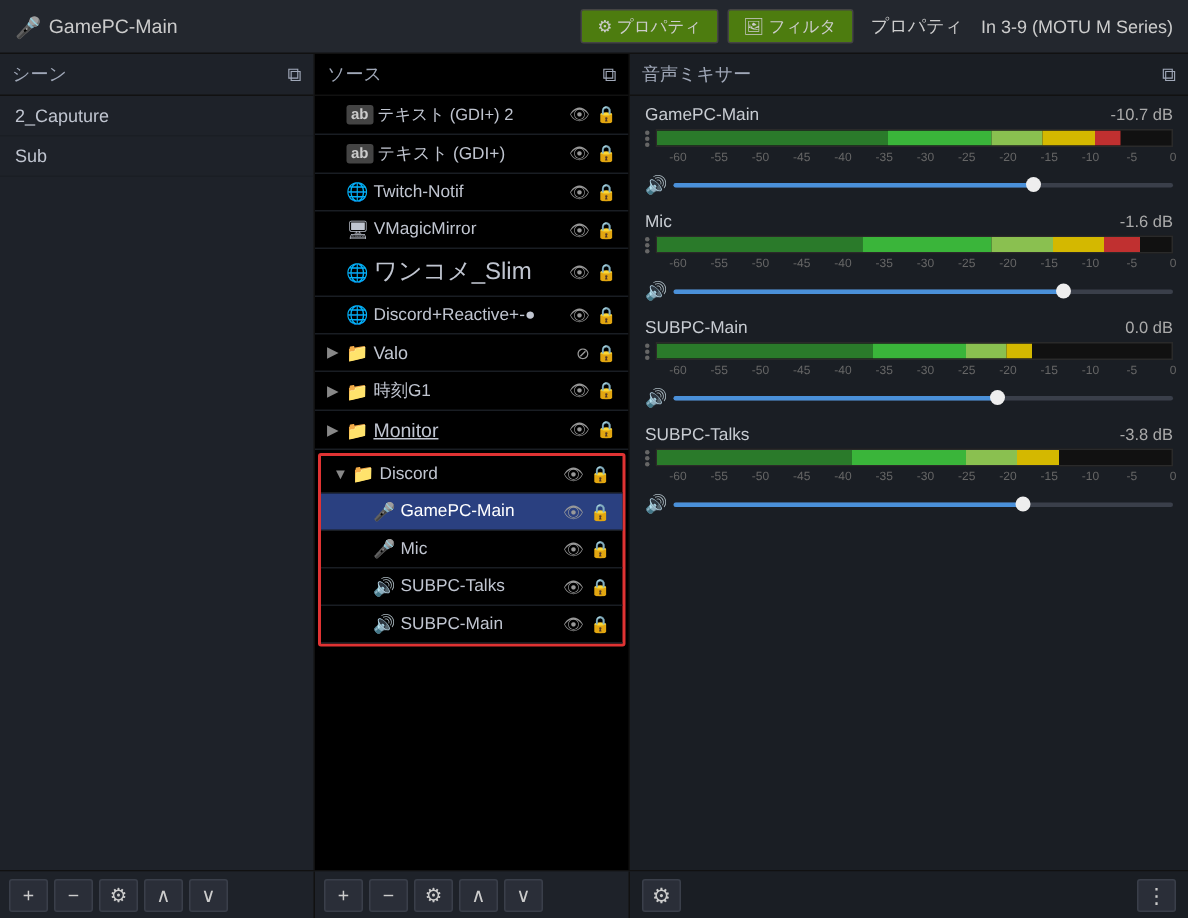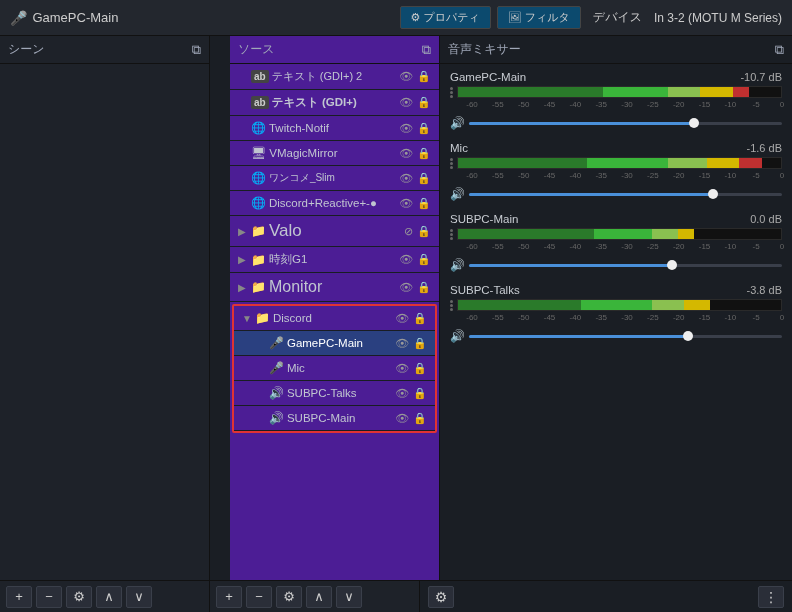--- a/index.html
+++ b/index.html
@@ -34,21 +34,21 @@
     .top-bar-title .mic-icon { font-size: 14px; }
     .top-bar-btns {
       display: flex;
       align-items: center;
       gap: 6px;
     }
     .top-btn {
       display: flex;
       align-items: center;
       gap: 4px;
-      background: #0c4a6e;
+      background: #4d7c0f;
       border: 1px solid #444;
       color: #ccc;
       padding: 3px 10px;
       font-size: 11px;
       cursor: pointer;
       border-radius: 2px;
     }
     .device-label {
       font-size: 12px;
       color: #ccc;
@@ -86,25 +86,24 @@
       cursor: pointer;
       font-size: 12px;
       color: #c0c5d0;
       border-bottom: 1px solid #1a1e24;
     }
     .scene-item.active { background: #3a6bc5; color: #fff; }
 
     
     .source-panel {
       width: 210px;
-      background: #4c1d95;
+      background: #000000;
       border-right: 1px solid #111;
       display: flex;
       flex-direction: column;
-      margin-left: 20px;
     }
     .source-list { flex: 1; overflow-y: auto; }
     .source-item {
       display: flex;
       align-items: center;
       padding: 5px 8px;
       cursor: pointer;
       font-size: 11.5px;
       color: #c0c5d0;
       border-bottom: 1px solid #191d23;
@@ -255,33 +254,35 @@
 <body>
 
 <div class="top-bar">
   <div class="top-bar-title">
     <span class="mic-icon">🎤</span>
     <span>GamePC-Main</span>
   </div>
   <div class="top-bar-btns">
     <button class="top-btn">⚙ プロパティ</button>
     <button class="top-btn">🖼 フィルタ</button>
-    <span class="device-label">デバイス</span>
-    <span class="device-label">In 3-2 (MOTU M Series)</span>
+    <span class="device-label">プロパティ</span>
+    <span class="device-label">In 3-9 (MOTU M Series)</span>
   </div>
 </div>
 
 <div class="main-layout">
 
   <div class="scene-panel">
     <div class="panel-header">
       <span>シーン</span>
       <span class="panel-header-icon">⧉</span>
     </div>
     <div class="scene-list" id="scene-list">
+        <div class="scene-item">2_Caputure</div>
+        <div class="scene-item">Sub</div>
       </div>
   </div>
 
   <div class="source-panel">
     <div class="panel-header">
       <span>ソース</span>
       <span class="panel-header-icon">⧉</span>
     </div>
     <div class="source-list" id="source-list">
         <div class="source-item">
@@ -292,21 +293,21 @@
     </span>
     <span style="display:flex;gap:4px;align-items:center;">
       <span style="font-size:11px;cursor:pointer;color:#999;">👁</span>
       <span style="font-size:11px;cursor:pointer;color:#999;">🔒</span>
     </span>
   </div>
         <div class="source-item">
     <span style="display:flex;align-items:center;gap:3px;flex:1;">
       <span style="width:10px;display:inline-block;"></span>
       <span style="font-size:10px;background:#444;color:#ccc;padding:1px 3px;border-radius:2px;font-weight:bold;">ab</span>
-      <span style="flex:1;font-size:11.5px;font-weight:bold;">テキスト (GDI+)</span>
+      <span style="flex:1;font-size:11.5px;">テキスト (GDI+)</span>
     </span>
     <span style="display:flex;gap:4px;align-items:center;">
       <span style="font-size:11px;cursor:pointer;color:#999;">👁</span>
       <span style="font-size:11px;cursor:pointer;color:#999;">🔒</span>
     </span>
   </div>
         <div class="source-item">
     <span style="display:flex;align-items:center;gap:3px;flex:1;">
       <span style="width:10px;display:inline-block;"></span>
       <span style="font-size:12px;">🌐</span>
@@ -325,21 +326,21 @@
     </span>
     <span style="display:flex;gap:4px;align-items:center;">
       <span style="font-size:11px;cursor:pointer;color:#999;">👁</span>
       <span style="font-size:11px;cursor:pointer;color:#999;">🔒</span>
     </span>
   </div>
         <div class="source-item">
     <span style="display:flex;align-items:center;gap:3px;flex:1;">
       <span style="width:10px;display:inline-block;"></span>
       <span style="font-size:12px;">🌐</span>
-      <span style="flex:1;font-size:10px;">ワンコメ_Slim</span>
+      <span style="flex:1;font-size:16px;">ワンコメ_Slim</span>
     </span>
     <span style="display:flex;gap:4px;align-items:center;">
       <span style="font-size:11px;cursor:pointer;color:#999;">👁</span>
       <span style="font-size:11px;cursor:pointer;color:#999;">🔒</span>
     </span>
   </div>
         <div class="source-item">
     <span style="display:flex;align-items:center;gap:3px;flex:1;">
       <span style="width:10px;display:inline-block;"></span>
       <span style="font-size:12px;">🌐</span>
@@ -347,21 +348,21 @@
     </span>
     <span style="display:flex;gap:4px;align-items:center;">
       <span style="font-size:11px;cursor:pointer;color:#999;">👁</span>
       <span style="font-size:11px;cursor:pointer;color:#999;">🔒</span>
     </span>
   </div>
         <div class="source-item">
     <span style="display:flex;align-items:center;gap:3px;flex:1;">
       <span style="color:#888;font-size:10px;width:10px;">▶</span>
       <span style="font-size:12px;">📁</span>
-      <span style="flex:1;font-size:17px;">Valo</span>
+      <span style="flex:1;font-size:12px;">Valo</span>
     </span>
     <span style="display:flex;gap:4px;align-items:center;">
       <span style="font-size:11px;cursor:pointer;color:#999;">⊘</span>
       <span style="font-size:11px;cursor:pointer;color:#999;">🔒</span>
     </span>
   </div>
         <div class="source-item">
     <span style="display:flex;align-items:center;gap:3px;flex:1;">
       <span style="color:#888;font-size:10px;width:10px;">▶</span>
       <span style="font-size:12px;">📁</span>
@@ -369,21 +370,21 @@
     </span>
     <span style="display:flex;gap:4px;align-items:center;">
       <span style="font-size:11px;cursor:pointer;color:#999;">👁</span>
       <span style="font-size:11px;cursor:pointer;color:#999;">🔒</span>
     </span>
   </div>
         <div class="source-item">
     <span style="display:flex;align-items:center;gap:3px;flex:1;">
       <span style="color:#888;font-size:10px;width:10px;">▶</span>
       <span style="font-size:12px;">📁</span>
-      <span style="flex:1;font-size:16px;">Monitor</span>
+      <span style="flex:1;font-size:13px;text-decoration:underline;">Monitor</span>
     </span>
     <span style="display:flex;gap:4px;align-items:center;">
       <span style="font-size:11px;cursor:pointer;color:#999;">👁</span>
       <span style="font-size:11px;cursor:pointer;color:#999;">🔒</span>
     </span>
   </div>
         <div style="border: 2px solid rgb(224, 51, 51); margin: 2px; border-radius: 2px;">
           <div class="source-item">
     <span style="display:flex;align-items:center;gap:3px;flex:1;">
       <span style="color:#888;font-size:10px;width:10px;">▼</span>

